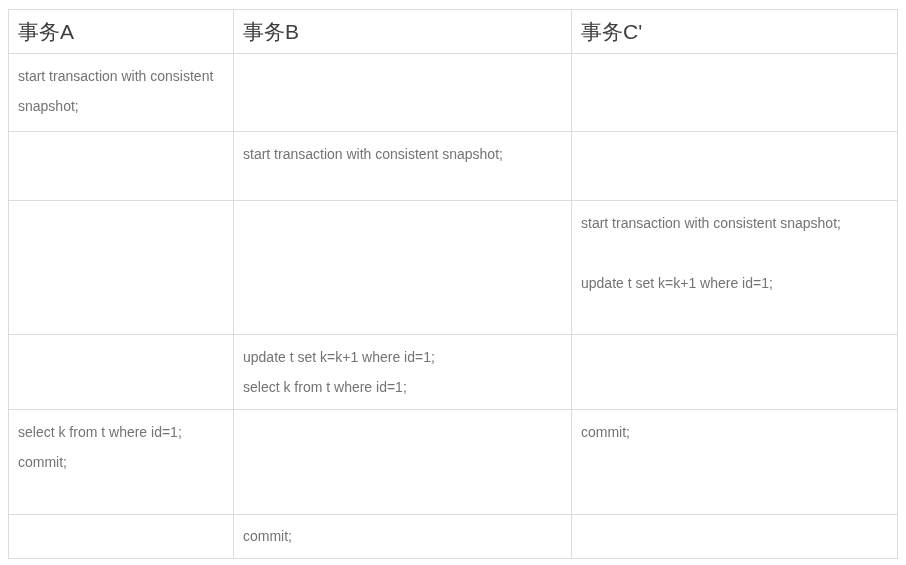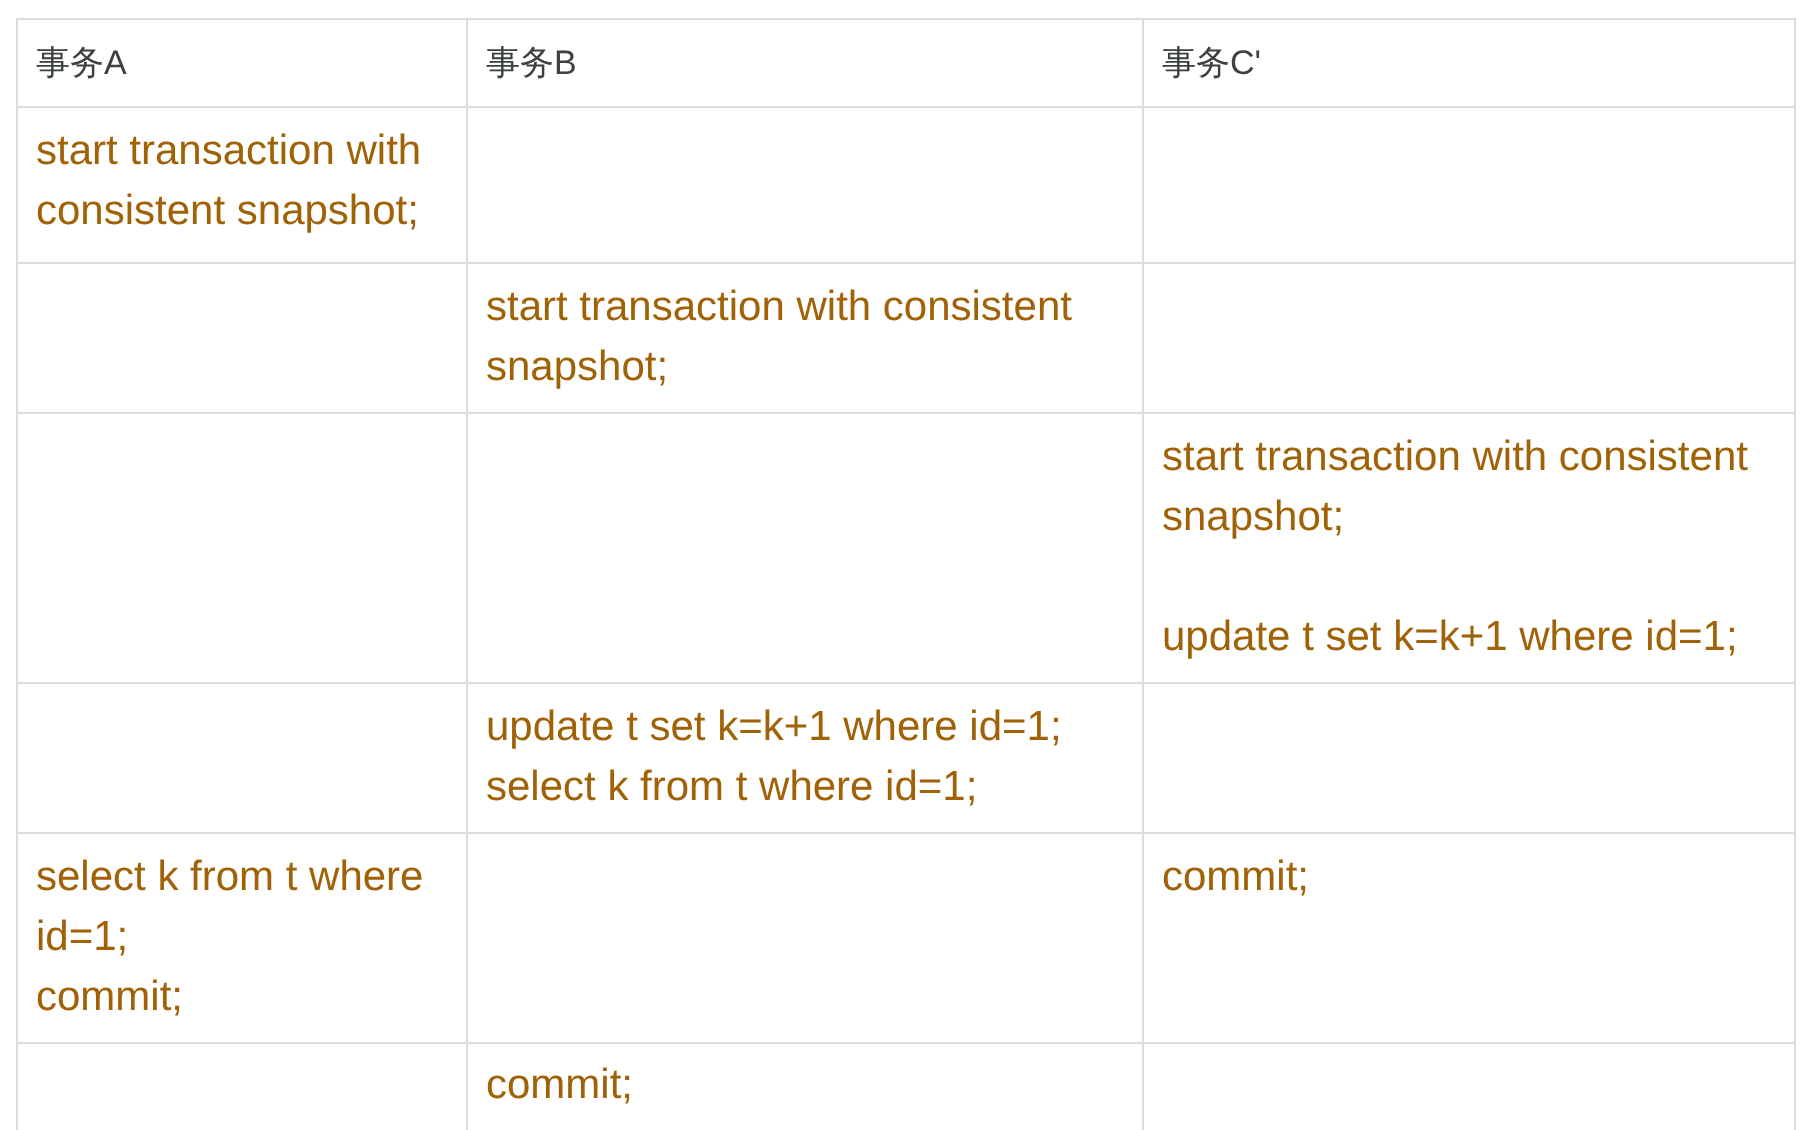--- a/index.html
+++ b/index.html
@@ -32,32 +32,32 @@
 
   .txn-table col.c-a  { width: 225px; }
   .txn-table col.c-b  { width: 338px; }
   .txn-table col.c-c  { width: 326px; }
 
   .txn-table th,
   .txn-table td {
     border: 1px solid #dadce0;
     vertical-align: top;
     text-align: left;
-    color: #a16207;
+    color: #737373;
     font-weight: normal;
-    font-size: 21px;
+    font-size: 14px;
     line-height: 30px;
     padding: 7px 8px 7px 9px;
   }
 
   .txn-table th {
     height: 44px;
     padding-top: 6px;
     padding-bottom: 6px;
-    font-size: 17px;
+    font-size: 21px;
     line-height: 31px;
     color: #3c4043;
   }
 
   
   tr.row-1 td { height: 78px; }
   tr.row-2 td { height: 69px; }
   tr.row-3 td { height: 134px; }
   tr.row-4 td { height: 71px; }
   tr.row-5 td { height: 105px; }

